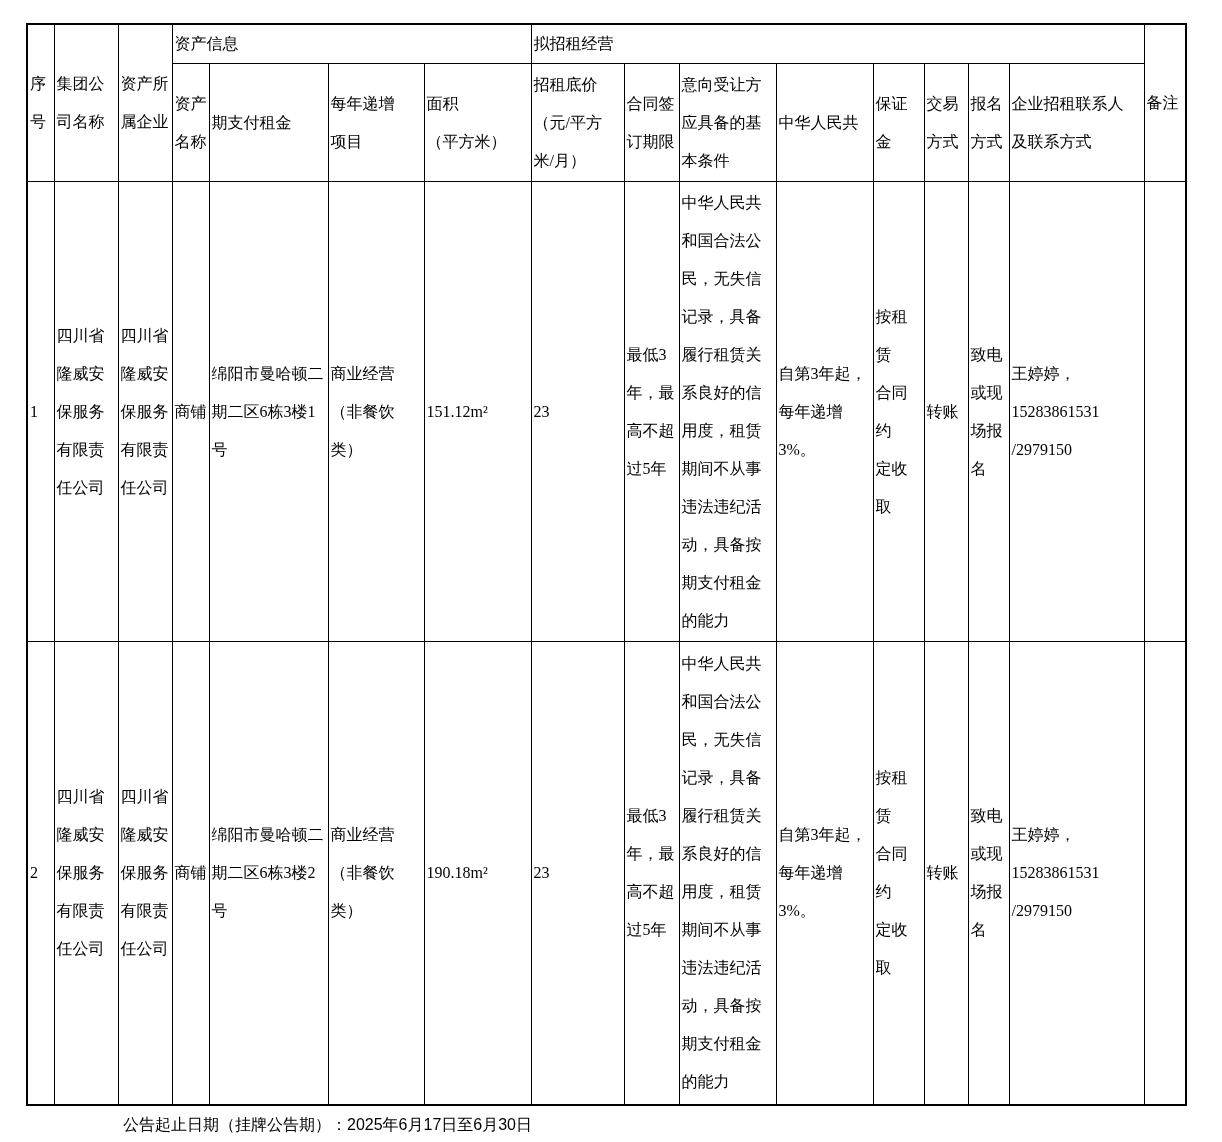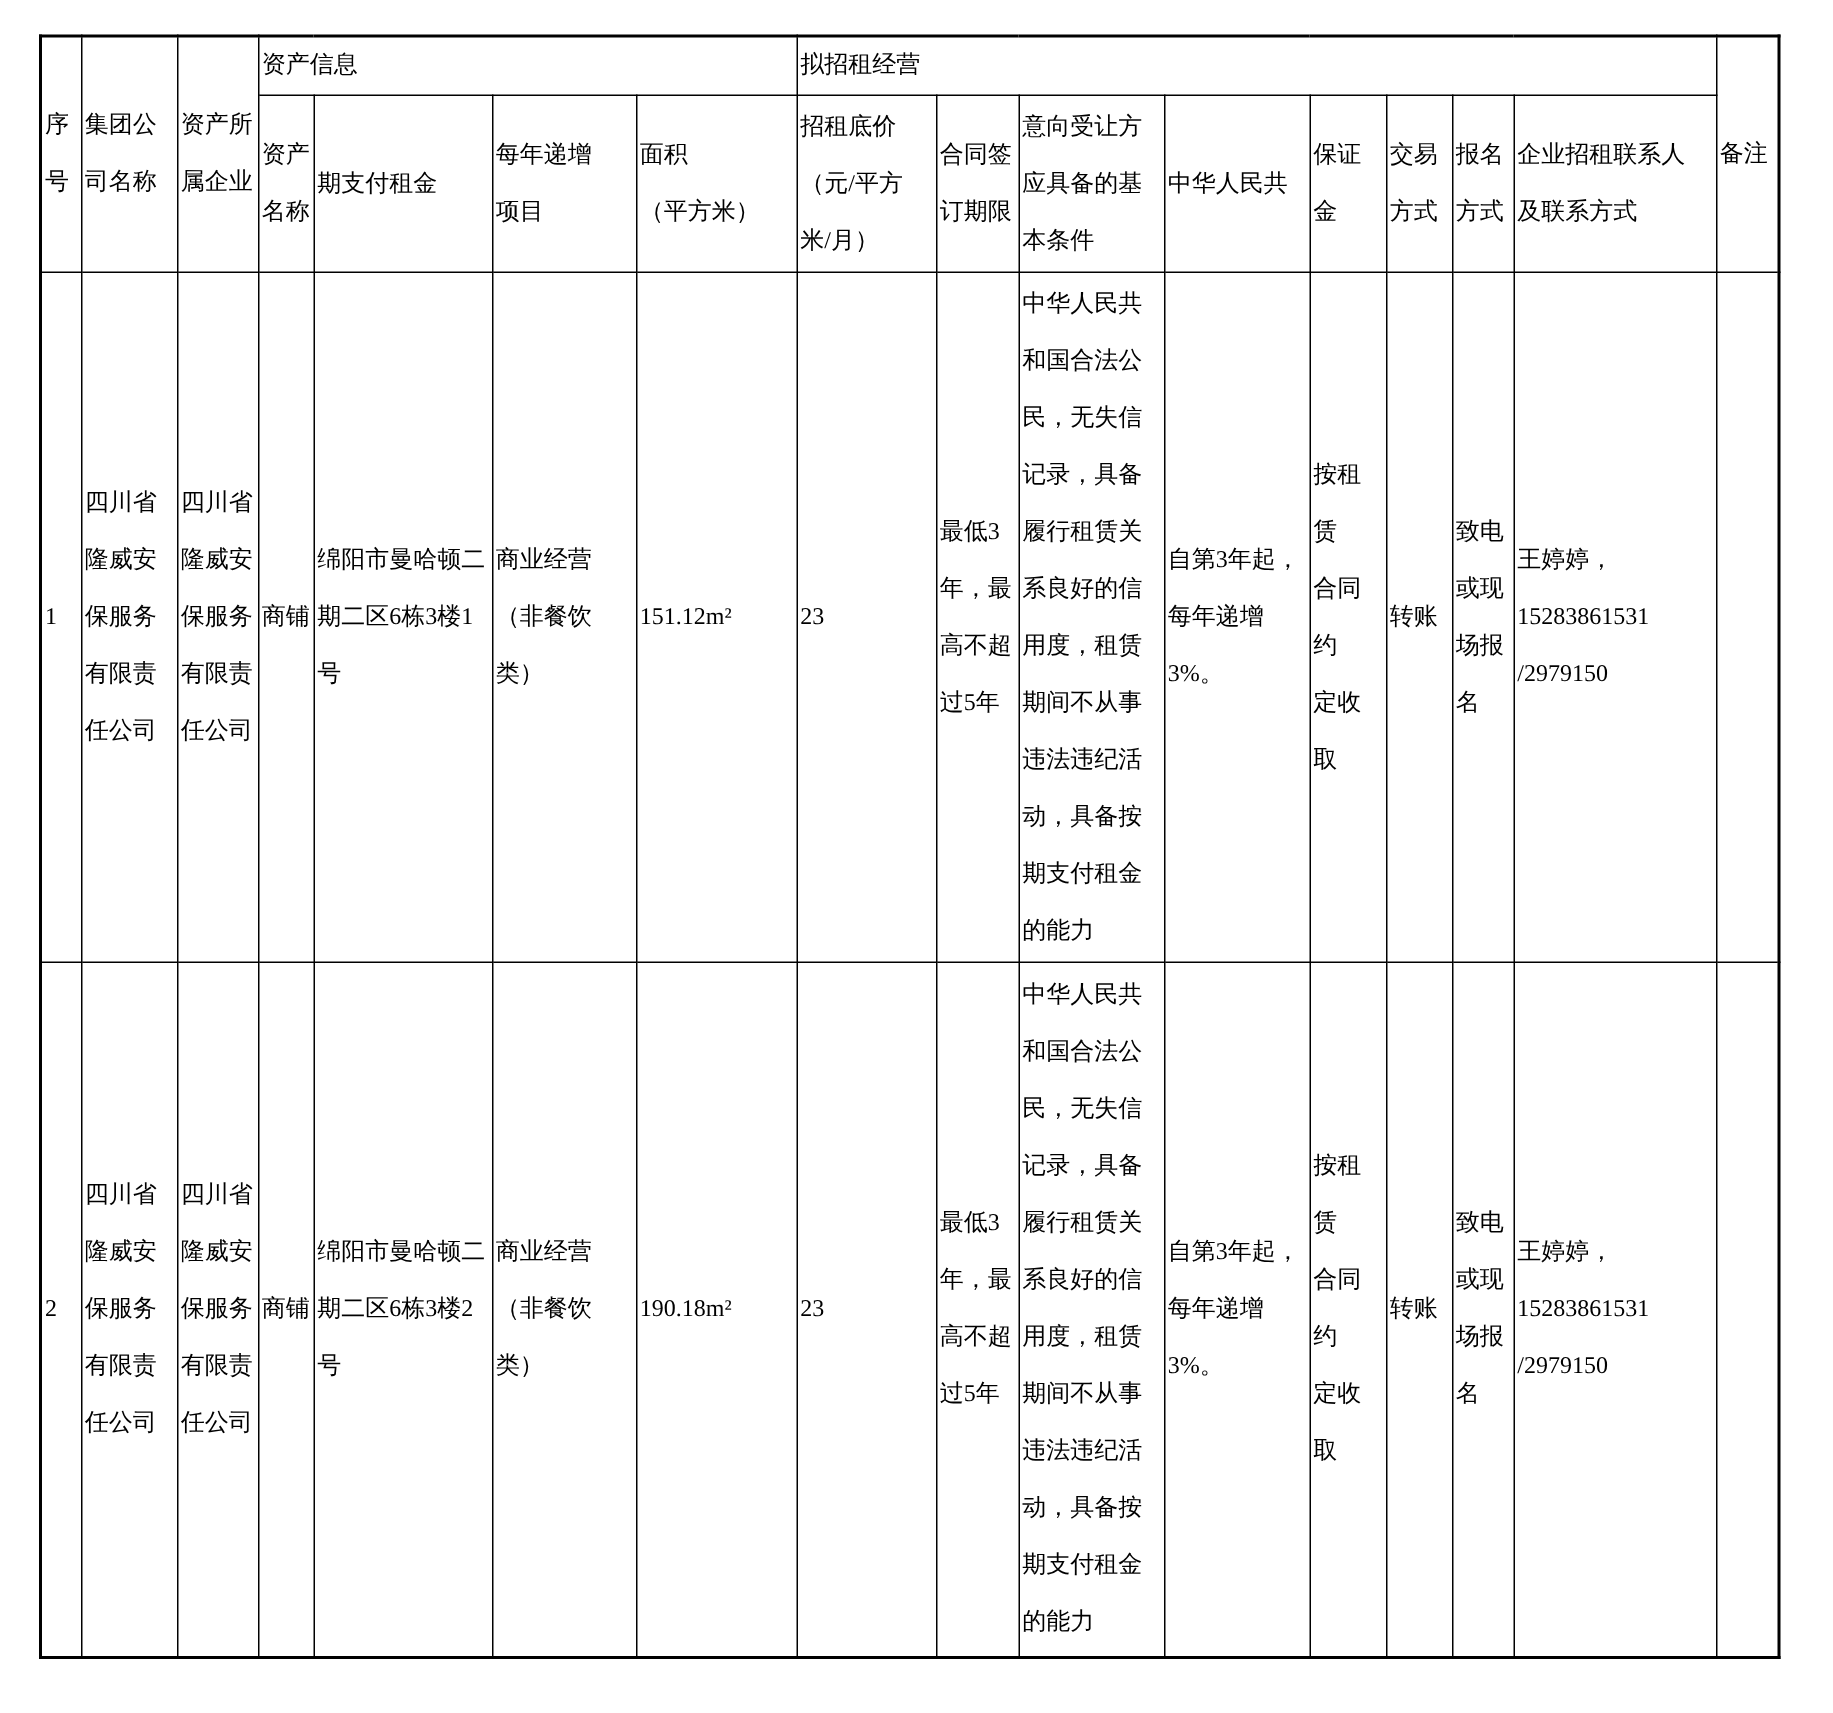--- a/index.html
+++ b/index.html
@@ -202,14 +202,15 @@
 场报
 名</td>
         <td>王婷婷，
 15283861531
 /2979150</td>
         <td></td>
       </tr>
     </tbody>
   </table>
 
+  <div class="footer-note">公告起止日期（挂牌公告期）：2025年6月17日至6月30日</div>
 
 </div>
 
 </body></html>

